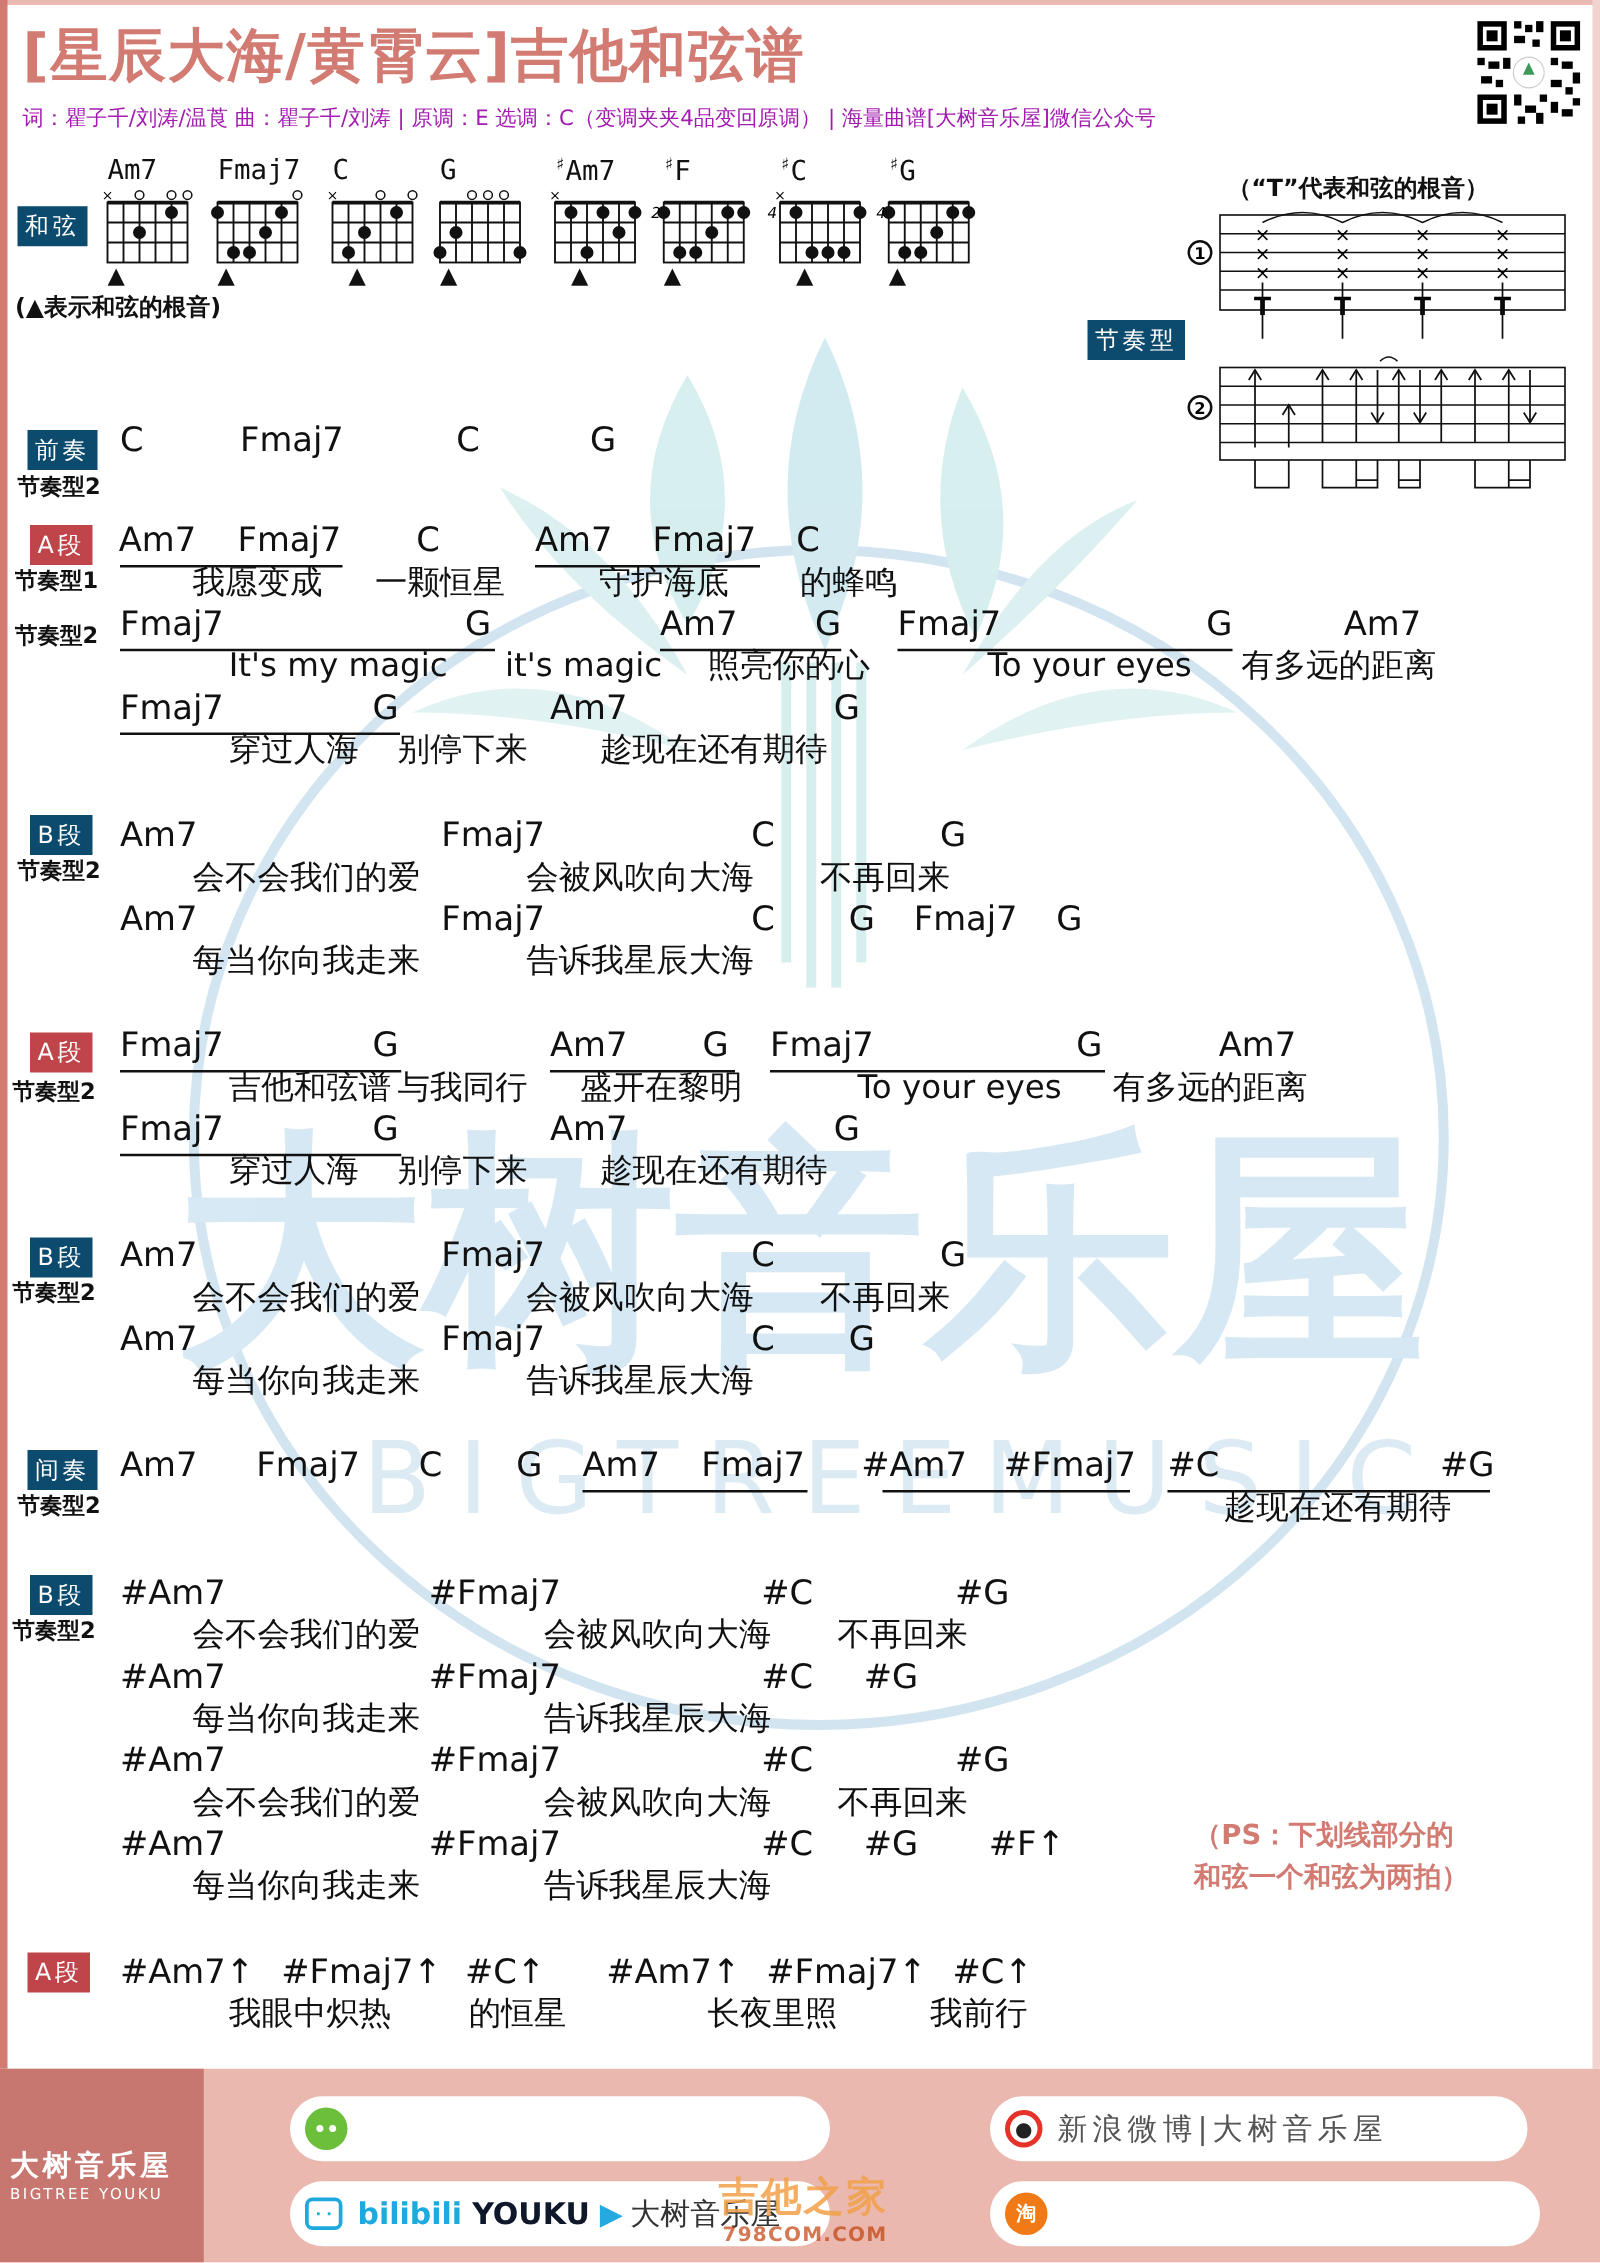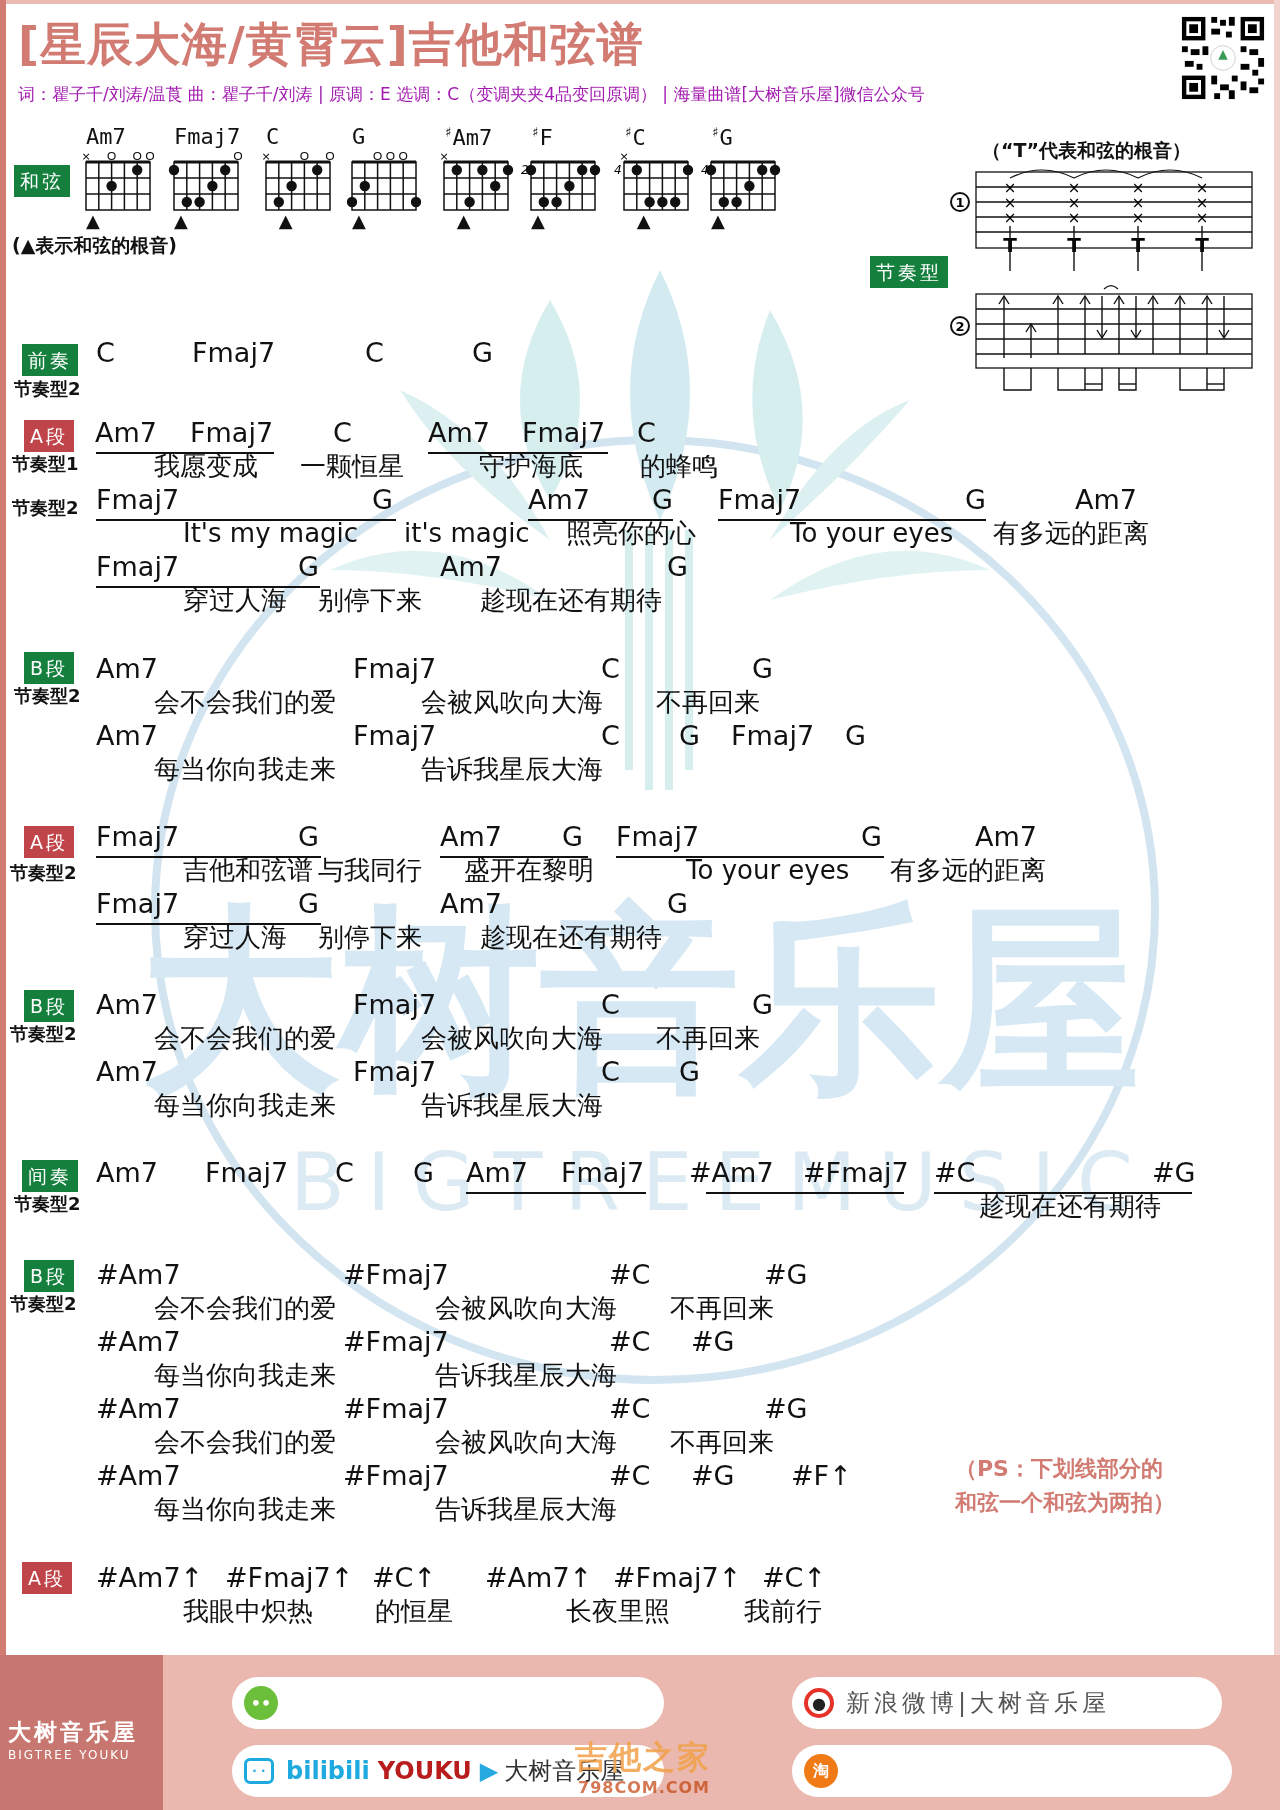--- a/index.html
+++ b/index.html
@@ -9,21 +9,21 @@
   .frame-right { position: absolute; right: 0; top: 0; width: 6px; height: 1655px; background: #f1d3cf; }
   .frame-top { position: absolute; left: 0; top: 0; width: 1280px; height: 4px; background: #e9b9b2; }
 
   .watermark { position: absolute; left: 130px; top: 270px; width: 1050px; height: 1160px; pointer-events: none; }
 
   .title { position: absolute; left: 18px; top: 14px; font-size: 46px; font-weight: bold; color: #d27b73; letter-spacing: 1px; font-family: "DejaVu Sans", sans-serif; }
   .subtitle { position: absolute; left: 18px; top: 83px; font-size: 17px; color: #a21caf; white-space: nowrap; }
   .qr { position: absolute; left: 1178px; top: 14px; width: 90px; height: 88px; }
 
   .badge { position: absolute; color: #fff; font-size: 19px; padding: 2px 6px; line-height: 28px; letter-spacing: 3px; }
-  .badge.pink { background: #15803d; }
+  .badge.pink { background: #0c4a6e; }
   .badge.red { background: #c0454a; }
   .rhythm-label { position: absolute; font-size: 18px; font-weight: bold; color: #111; white-space: nowrap; }
   .cd-name { position: absolute; font-family: "DejaVu Sans Mono", monospace; font-size: 22px; white-space: nowrap; }
   .cd-name sup { font-size: 14px; }
   .root-note { position: absolute; font-size: 18px; }
   .root-caption { position: absolute; left: 12px; top: 233px; font-size: 19px; font-weight: bold; white-space: nowrap; }
 
   .t-caption { position: absolute; left: 982px; top: 138px; font-size: 19px; font-weight: bold; white-space: nowrap; }
 
   .chord { position: absolute; font-size: 27px; line-height: 30px; white-space: nowrap; font-family: "DejaVu Sans", sans-serif; }
@@ -32,21 +32,21 @@
 
   .ps-note { position: absolute; left: 955px; top: 1452px; font-size: 22px; font-weight: bold; color: #d27b73; line-height: 34px; white-space: nowrap; }
 
   .footer { position: absolute; left: 0; top: 1655px; width: 1280px; height: 155px; background: #eab8ae; }
   .footer-brand { position: absolute; left: 0; top: 0; width: 163px; height: 155px; background: #c87770; color: #fff; }
   .footer-brand .cn { position: absolute; left: 8px; top: 62px; font-size: 23px; font-weight: bold; letter-spacing: 3px; white-space: nowrap; }
   .footer-brand .en { position: absolute; left: 8px; top: 93px; font-size: 12px; letter-spacing: 2px; white-space: nowrap; }
   .pill { position: absolute; background: #fff; border-radius: 30px; height: 52px; display: flex; align-items: center; padding-left: 12px; font-size: 24px; color: #555; white-space: nowrap; letter-spacing: 4px; }
   .pill .icon { width: 34px; height: 34px; border-radius: 50%; margin-right: 12px; display: flex; align-items: center; justify-content: center; color: #fff; font-size: 16px; letter-spacing: 0; font-weight: bold; }
   .bili { color: #1eaadf; font-weight: bold; letter-spacing: 0; margin-right: 8px; font-size: 24px; }
-  .youku { color: #b91c1c; font-weight: bold; letter-spacing: 0; margin-right: 8px; font-size: 24px; }
+  .youku { color: #0f172a; font-weight: bold; letter-spacing: 0; margin-right: 8px; font-size: 24px; }
   .stamp { position: absolute; left: 575px; top: 1736px; color: #f2a14a; font-size: 32px; font-weight: bold; opacity: .85; white-space: nowrap; letter-spacing: 2px; }
   .stamp2 { position: absolute; left: 578px; top: 1778px; color: #c2410c; font-size: 16px; font-weight: bold; opacity: .7; letter-spacing: 1px; }
 </style>
 </head>
 <body>
 
 <div class="frame-top"></div>
 <div class="frame-left"></div>
 <div class="frame-right"></div>
 

